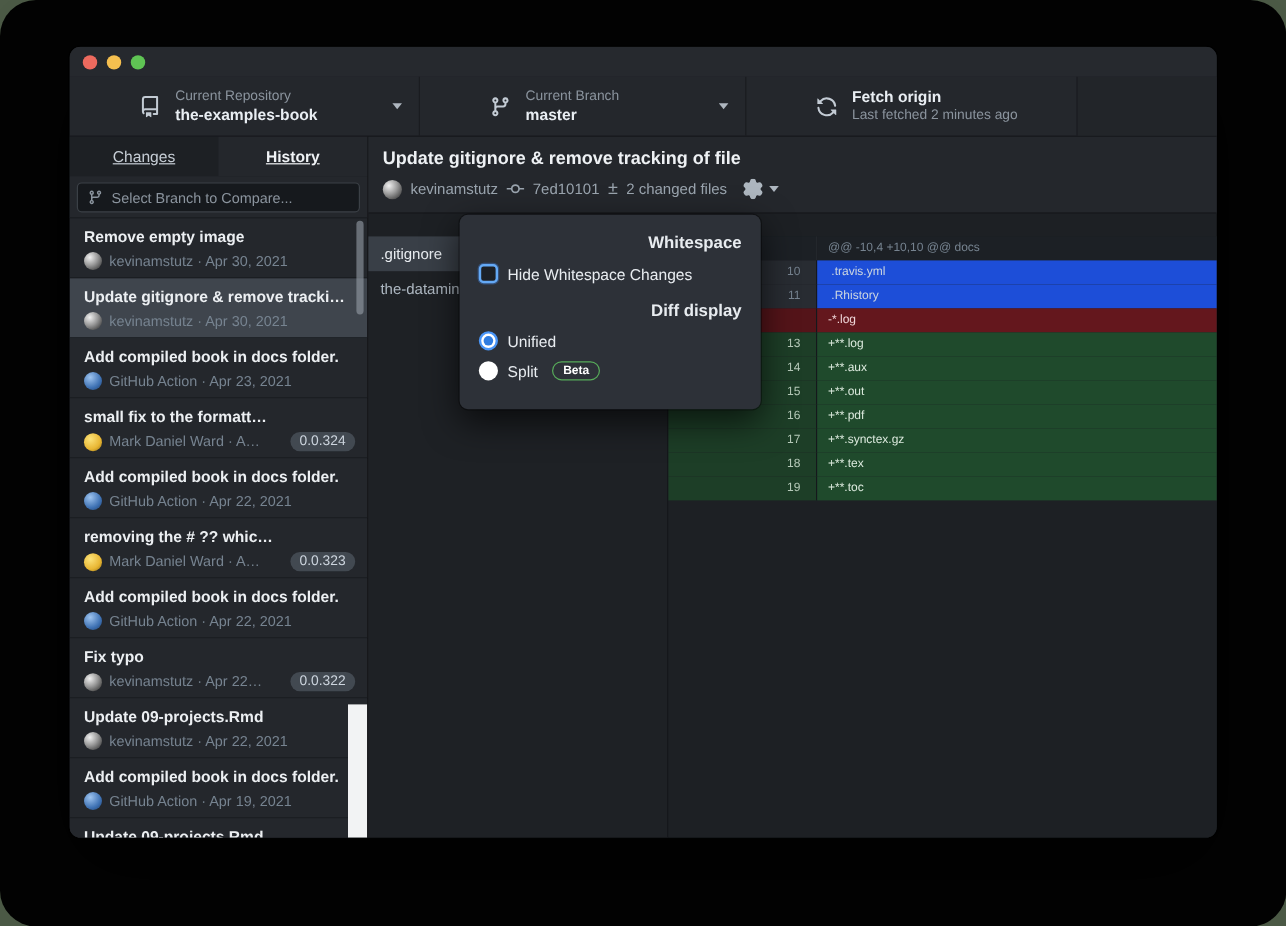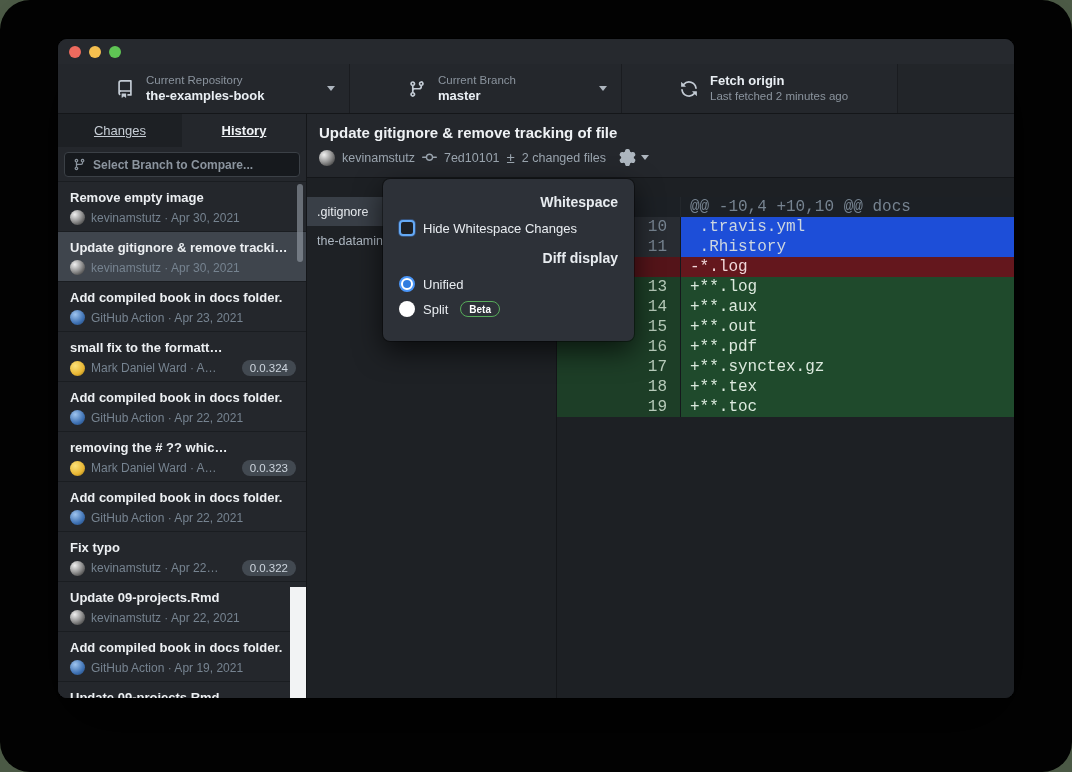--- a/index.html
+++ b/index.html
@@ -33,21 +33,21 @@
 
   
   .sidebar { width:249px; border-right:1px solid #141619; display:flex; flex-direction:column; background:#24272c; position:relative; }
   .tabs { display:flex; height:33px; background:#1d2024; flex:none; }
   .tab { flex:1; display:flex; align-items:center; justify-content:center;
     font-size:13px; color:#c6cdd5; position:relative;text-decoration:underline; }
   .tab.active { background:#24272c; font-weight:bold; color:#f0f3f6; }
   .tab.active::after { content:""; position:absolute; left:0; right:0; bottom:0; height:3px; background:var(--accent); }
   .filterbar { height:35px; flex:none; padding:5px 6px; background:#24272c; border-bottom:1px solid #1a1d21; }
   .branch-filter { height:25px; background:#16191d; border:1px solid #3b4046; border-radius:4px;
-    display:flex; align-items:center; padding:0 8px; gap:7px;font-weight:bold; }
+    display:flex; align-items:center; padding:0 8px; gap:7px; }
   .branch-filter .bf-icon { width:13px; height:13px; color:#8b949e; flex:none; }
   .bf-text { font-size:12px; color:#8b949e; white-space:nowrap; overflow:hidden; }
 
   .commit-list { flex:1; overflow:hidden; position:relative; }
   .commit { height:50px; padding:8px 10px 0 12px; background:#24272c; border-bottom:1px solid #1a1d21; }
   .commit.selected { background:#3f454d; }
   .c-title { font-size:13px; font-weight:bold; color:#eceff2; white-space:nowrap; overflow:hidden; }
   .c-meta-row { display:flex; align-items:center; margin-top:5px; gap:6px; }
   .avatar { width:15px; height:15px; border-radius:50%; flex:none; }
   .avatar.kevin { background:radial-gradient(circle at 32% 30%, #f0f0f0, #9a9a9a 45%, #2c2c2c 95%); }
@@ -71,22 +71,22 @@
   .gear-btn { display:flex; align-items:center; gap:4px; margin-left:6px; }
   .gear-btn .meta-icon { width:17px; height:17px; color:#adb6bf; }
   .gear-btn .chev { margin-left:1px; }
 
   .main-body { flex:1; display:flex; min-height:0; }
   .file-col { width:250px; border-right:1px solid #141619; background:#1e2125; flex:none;text-align:center; }
   .file-row { height:29px; display:flex; align-items:center; padding:0 10px; font-size:12.5px; color:#aeb8c2;
     white-space:nowrap; overflow:hidden; }
   .file-row.selected { background:#393f47; color:#e8ecf0; }
 
-  .diff { flex:1; min-width:0; background:#1d2024; font-family:Liberation Mono, monospace;
-    font-size:16px; }
+  .diff { flex:1; min-width:0; background:#1d2024; font-family:Liberation Sans, sans-serif;
+    font-size:10px; }
   .dline { display:flex; height:20px; line-height:20px; white-space:pre; }
   .dgutter { width:124px; flex:none; text-align:right; padding-right:13px; color:#768390;
     border-right:1px solid #15181c; }
   .dtext { flex:1; padding-left:9px; overflow:hidden; color:#ccd6e0; }
   .dline.hunk { background:#1c2025; }
   .dline.hunk .dgutter { background:#1c2025; border-right-color:#23272c; }
   .dline.hunk .dtext { color:#768390; }
   .dline.context .dgutter { background:#282c32; }
   .dline.context .dtext { background:#1d4ed8; }
   .dline.add .dgutter { background:#1d3e27; color:#b6cab9; }

